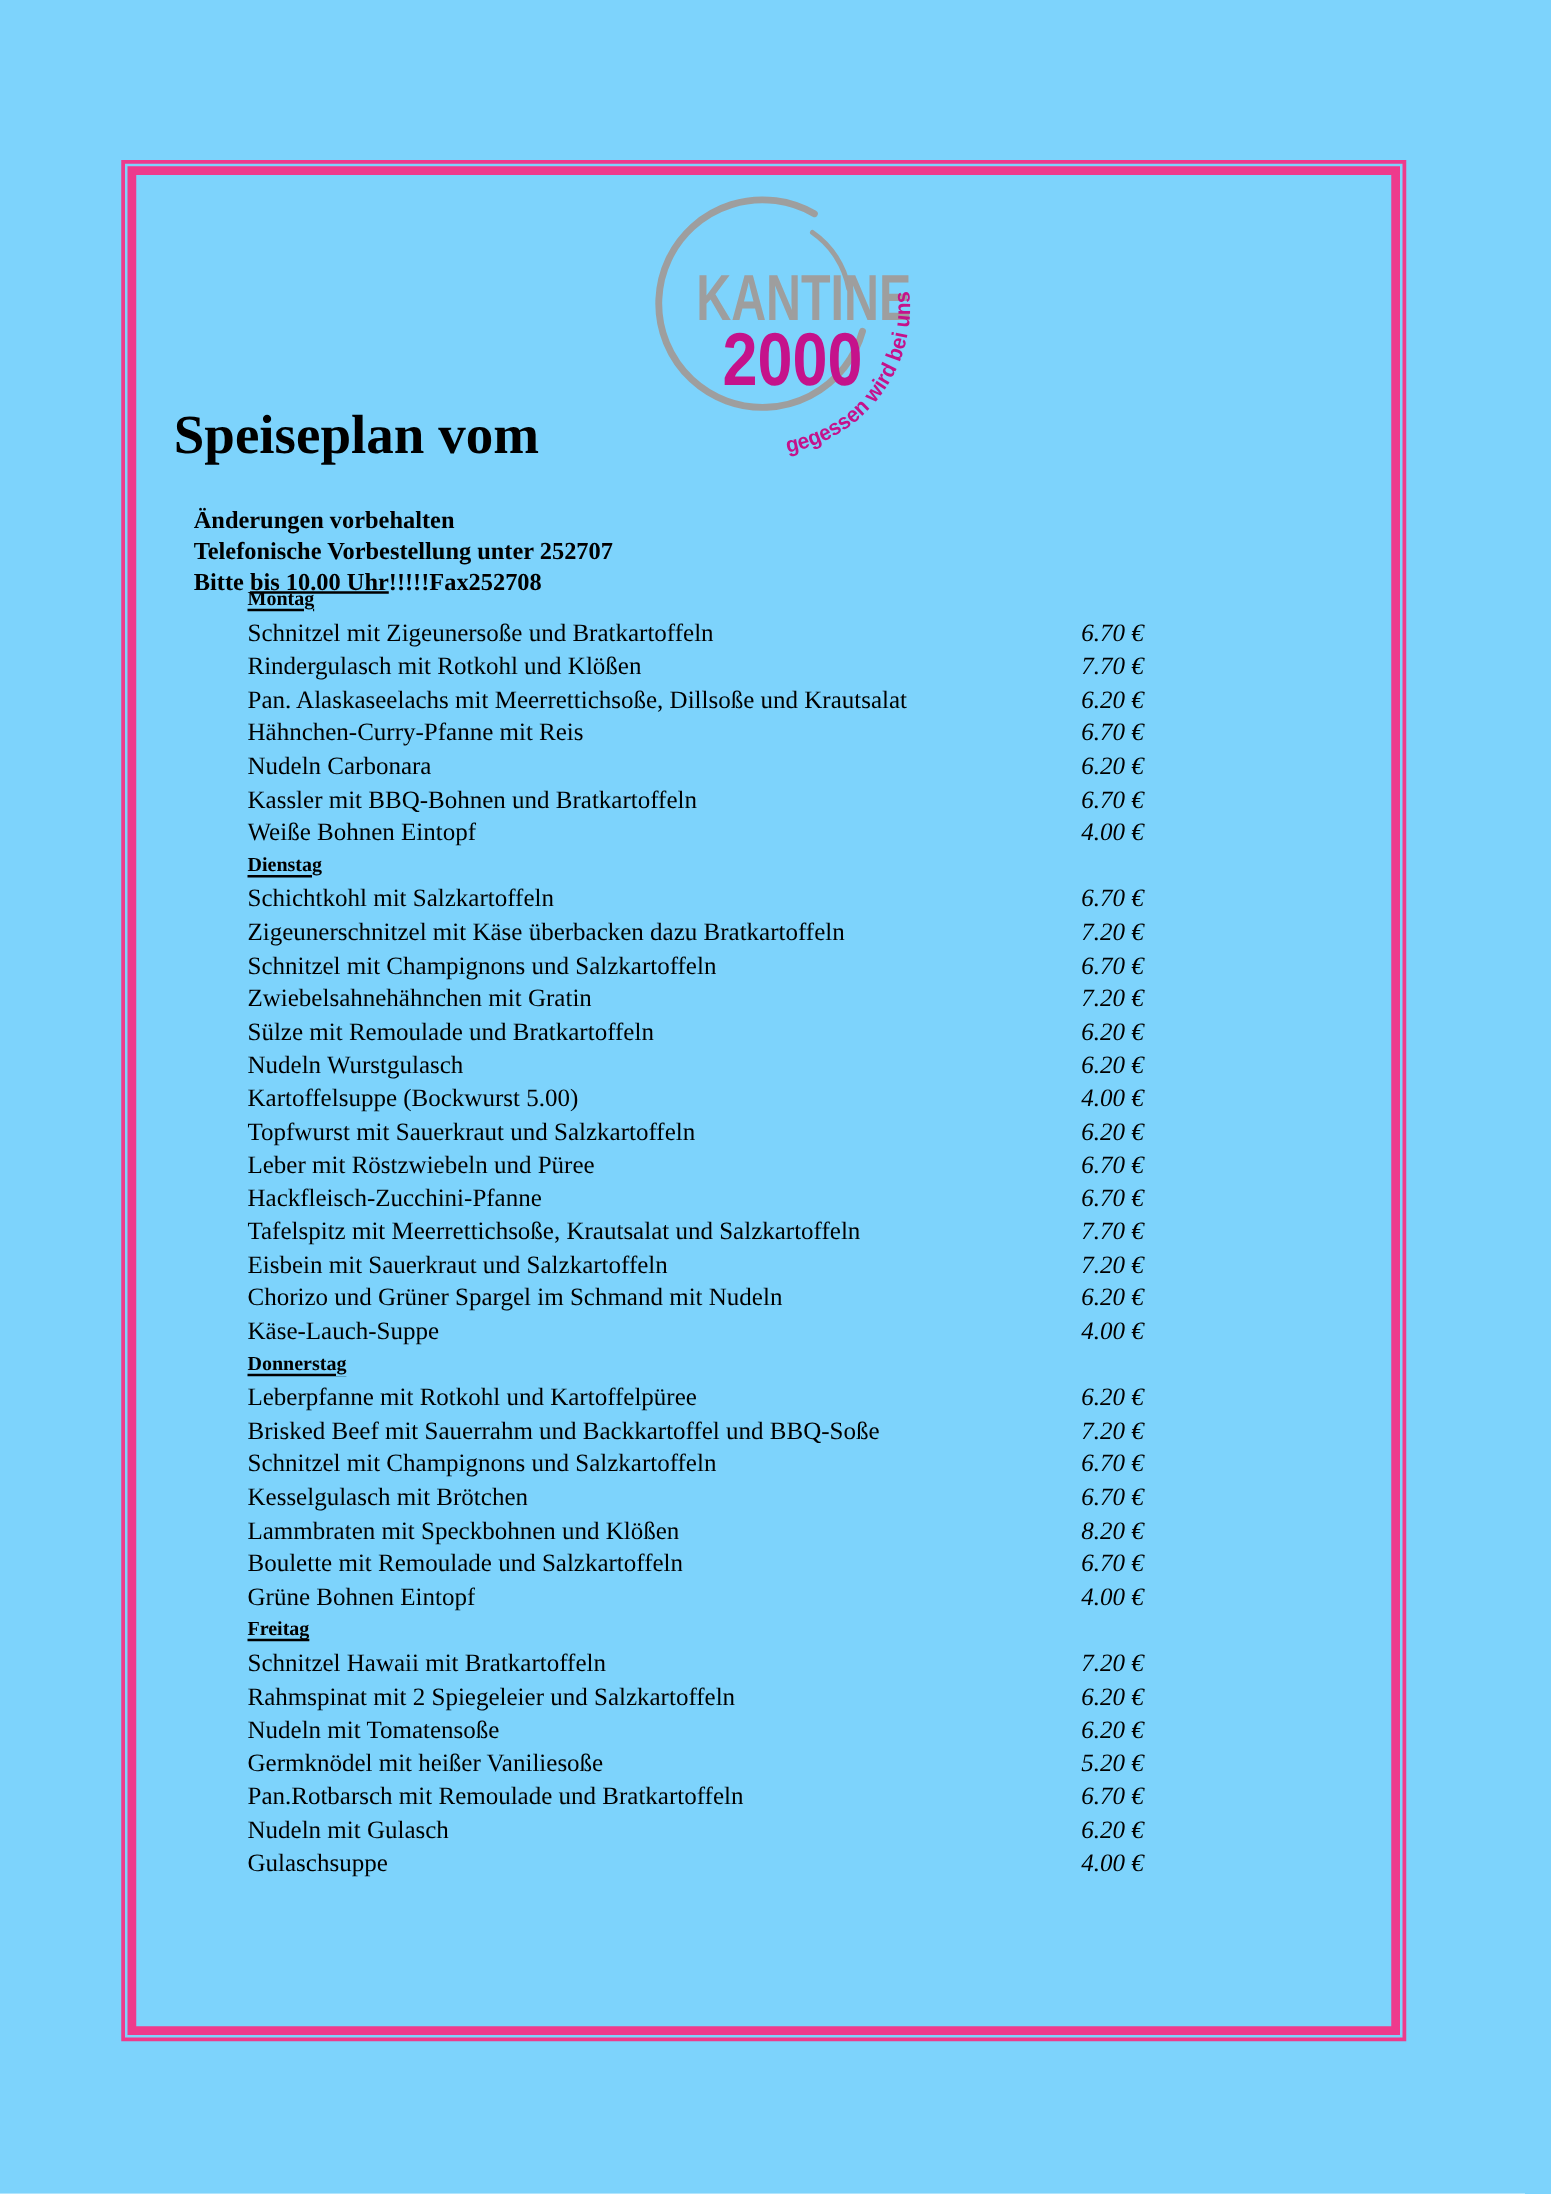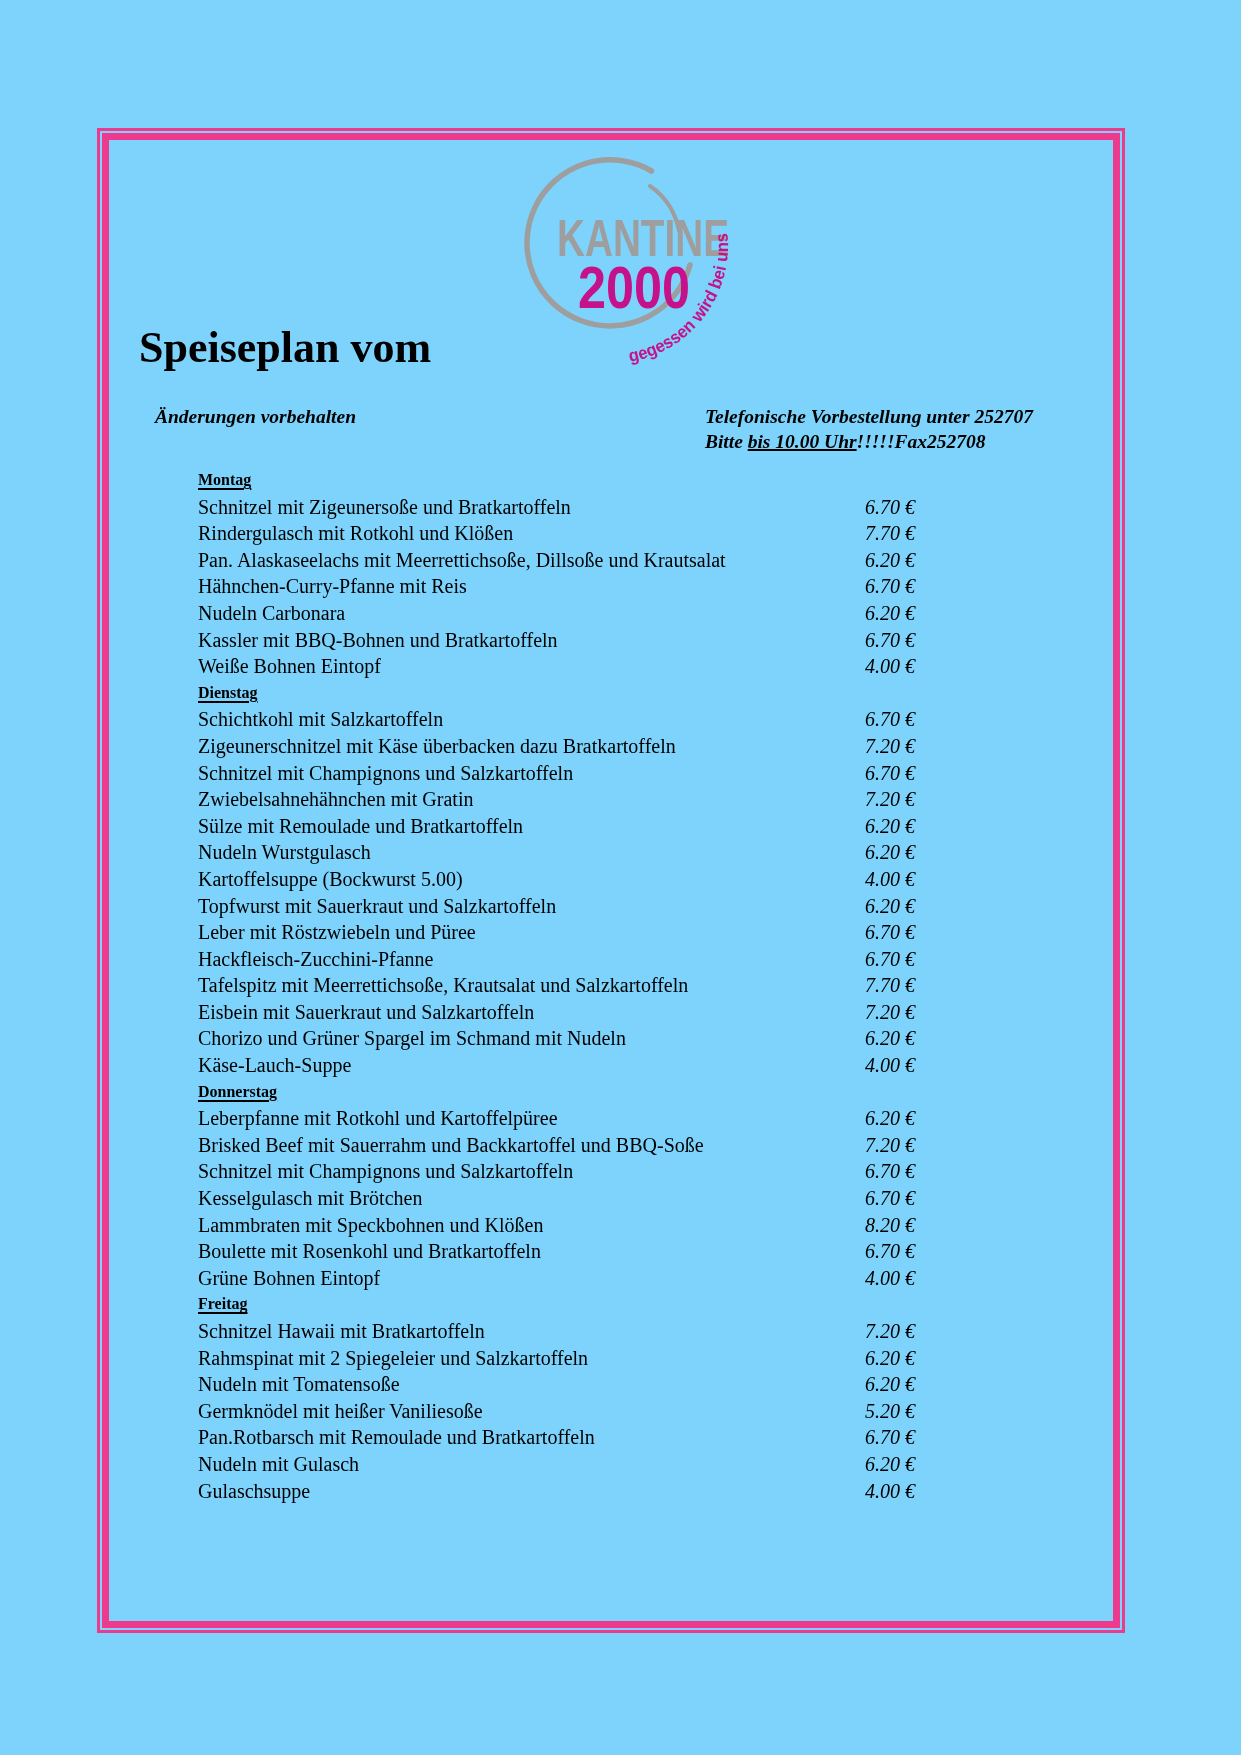--- a/index.html
+++ b/index.html
@@ -27,21 +27,21 @@
   .title-row{
     position:absolute;left:139px;top:323px;width:848px;
     display:flex;justify-content:space-between;align-items:flex-end;
     font-weight:bold;font-size:44px;line-height:50px;white-space:nowrap;
   }
   .date-range{letter-spacing:1px;}
   
   .notes-row{
     position:absolute;left:155px;top:404px;width:878px;
     display:flex;justify-content:space-between;
-    font-weight:bold;font-style:italic;font-size:19.5px;line-height:25px;
+    font-weight:bold;font-size:19.5px;line-height:25px;flex-direction:column;
   }
   .note-right{text-align:left;}
   .u{ text-decoration:underline;text-decoration-thickness:2px;}
   
   .menu{
     position:absolute;left:198px;top:467px;width:717px;font-size:20px;
   }
   .day-heading{
     font-weight:bold;font-size:16px;height:26.6px;line-height:26.6px;
     text-decoration:underline;text-decoration-thickness:2px;text-underline-offset:3px;
@@ -186,21 +186,21 @@
       </div>
       <div class="menu-row">
         <span class="dish">Kesselgulasch mit Brötchen</span>
         <span class="price">6.70 €</span>
       </div>
       <div class="menu-row">
         <span class="dish">Lammbraten mit Speckbohnen und Klößen</span>
         <span class="price">8.20 €</span>
       </div>
       <div class="menu-row">
-        <span class="dish">Boulette mit Rosenkohl und Bratkartoffeln</span>
+        <span class="dish">Boulette mit Remoulade und Salzkartoffeln</span>
         <span class="price">6.70 €</span>
       </div>
       <div class="menu-row">
         <span class="dish">Grüne Bohnen Eintopf</span>
         <span class="price">4.00 €</span>
       </div>
       <div class="day-heading">Freitag</div>
       <div class="menu-row">
         <span class="dish">Schnitzel Hawaii mit Bratkartoffeln</span>
         <span class="price">7.20 €</span>

